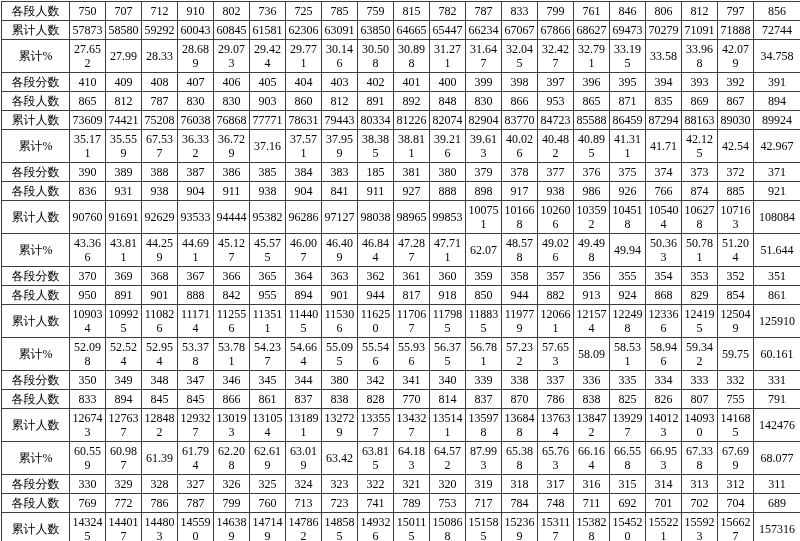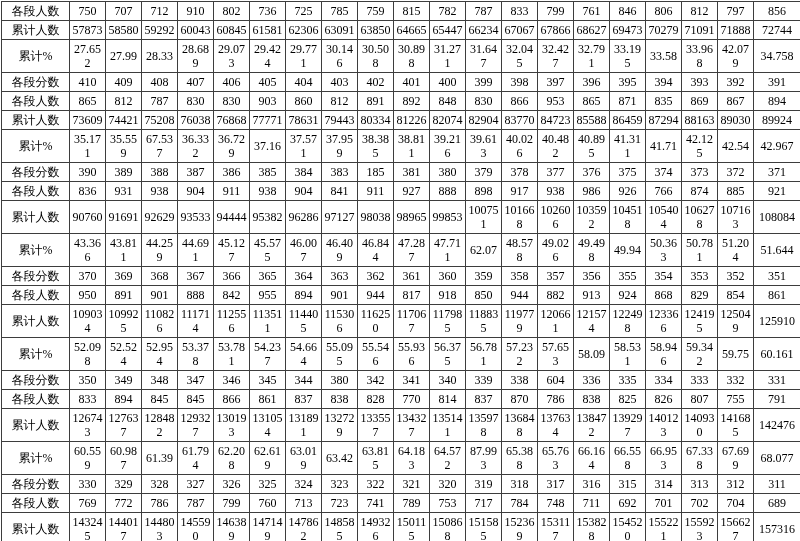--- a/index.html
+++ b/index.html
@@ -412,21 +412,21 @@
           <td>347</td>
           <td>346</td>
           <td>345</td>
           <td>344</td>
           <td>380</td>
           <td>342</td>
           <td>341</td>
           <td>340</td>
           <td>339</td>
           <td>338</td>
-          <td>604</td>
+          <td>337</td>
           <td>336</td>
           <td>335</td>
           <td>334</td>
           <td>333</td>
           <td>332</td>
           <td>331</td>
         </tr>
         <tr>
           <td class="label">各段人数</td>
           <td>833</td>

